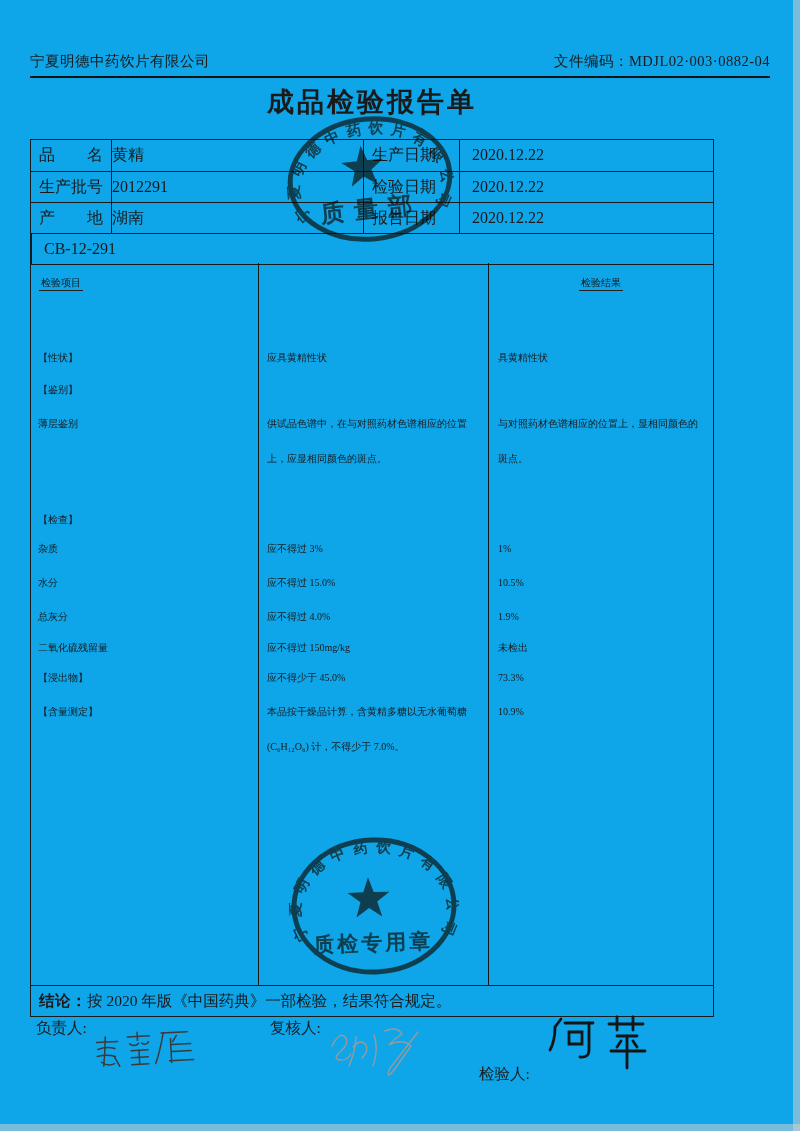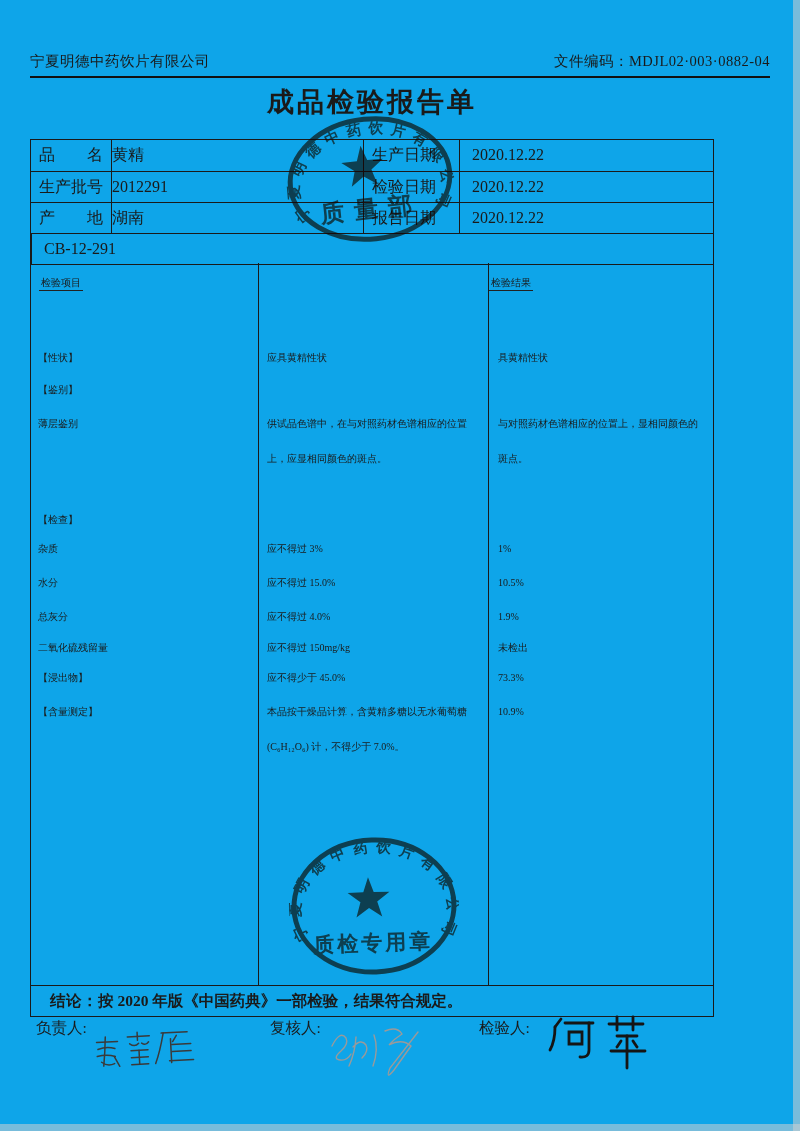--- a/index.html
+++ b/index.html
@@ -31,34 +31,34 @@
   .ic-wv { flex:1; border-left:1.5px solid #1a1a1a; padding-left:12px; }
   .jl { display:inline-block; width:64px; text-align:justify; text-align-last:justify; }
 
   
   .main { position:absolute; left:30px; top:263px; width:684px; height:722px;
           border-left:1.5px solid #1a1a1a; border-right:1.5px solid #1a1a1a; font-size:10px; }
   .vline { position:absolute; top:0; bottom:0; width:1.5px; background:#1a1a1a; }
   .v1 { left:226.5px; } .v2 { left:456.5px; }
   .mhead { position:absolute; top:9px; line-height:22px; }
   .mhead span { border-bottom:1.5px solid #222; padding:0 2px 2px 2px; }
-  .h1 { left:8px; } .h2 { left:228px; width:229px; text-align:center; } .h3 { left:458px; width:224px; text-align:left; }
+  .h1 { left:8px; } .h2 { left:228px; width:229px; text-align:center; } .h3 { left:458px; width:224px; text-align:center; }
   .mrow { position:absolute; left:0; width:100%; }
   .cell { position:absolute; top:10px; line-height:35px; }
   .c1 { left:7px;   width:214px; }
   .c2 { left:236px; width:216px; }
   .c3 { left:467px; width:208px; }
 
   
   .concl { position:absolute; left:30px; top:985px; width:684px; height:32px; border:1.5px solid #1a1a1a;
-           line-height:29px; padding-left:19px; font-size:15.5px; white-space:nowrap;font-weight:bold; }
+           line-height:29px; padding-left:8px; font-size:15.5px; white-space:nowrap; }
   .concl b { letter-spacing:.5px; }
   .sigline { position:absolute; top:1018px; left:0; width:800px; font-size:15.5px; }
   .siglabel { position:absolute; white-space:nowrap; }
-  .sl1 { left:36px; } .sl2 { left:270px; } .sl3 { left:479px; }
+  .sl1 { left:36px; } .sl2 { left:270px; } .sl3 { left:479px;margin-top:46px; }
   .sig { position:absolute; }
 
   
   .stamp { position:absolute; mix-blend-mode:multiply; opacity:.85; }
   .stamp text { font-family:"Liberation Serif","DejaVu Serif",serif; font-weight:bold; }
 </style>
 </head>
 <body>
 
 <div class="page">

